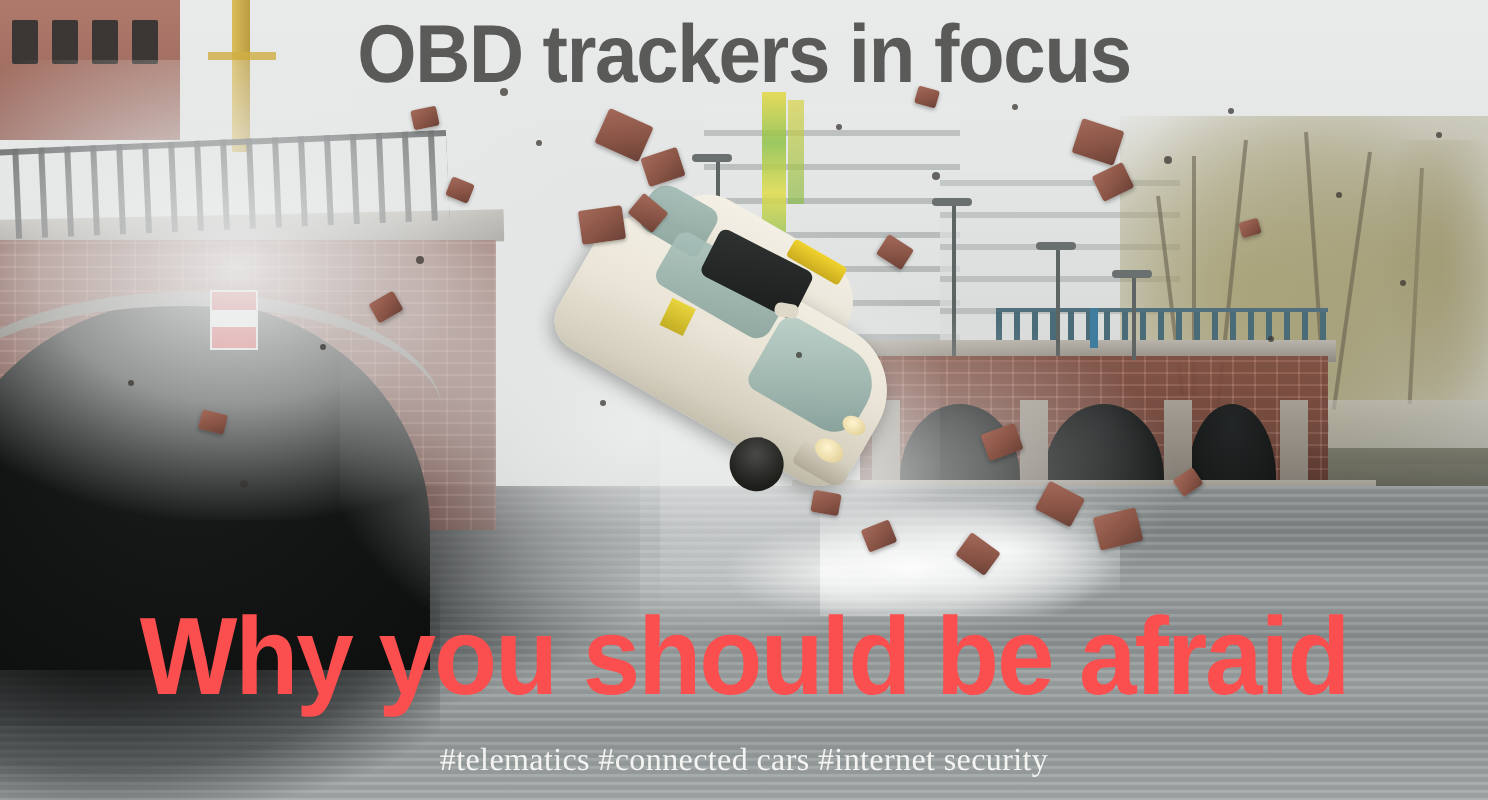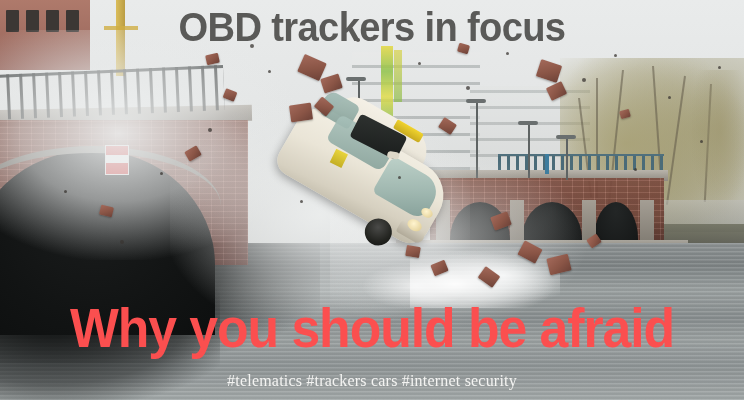--- a/index.html
+++ b/index.html
@@ -458,15 +458,15 @@
     <div class="speck" style="left:398px;top:176px;width:3px;height:3px;"></div>
     <div class="speck" style="left:634px;top:168px;width:3px;height:3px;"></div>
     <div class="speck" style="left:700px;top:140px;width:3px;height:3px;"></div>
     <div class="speck" style="left:718px;top:66px;width:3px;height:3px;"></div>
   </div>
 
   <div class="title">OBD trackers in focus</div>
 
   <div class="headline">Why you should be afraid</div>
 
-  <div class="hashtags">#telematics #trackers cars #internet security</div>
+  <div class="hashtags">#telematics #connected cars #internet security</div>
 
 </div>
 
 </body></html>

